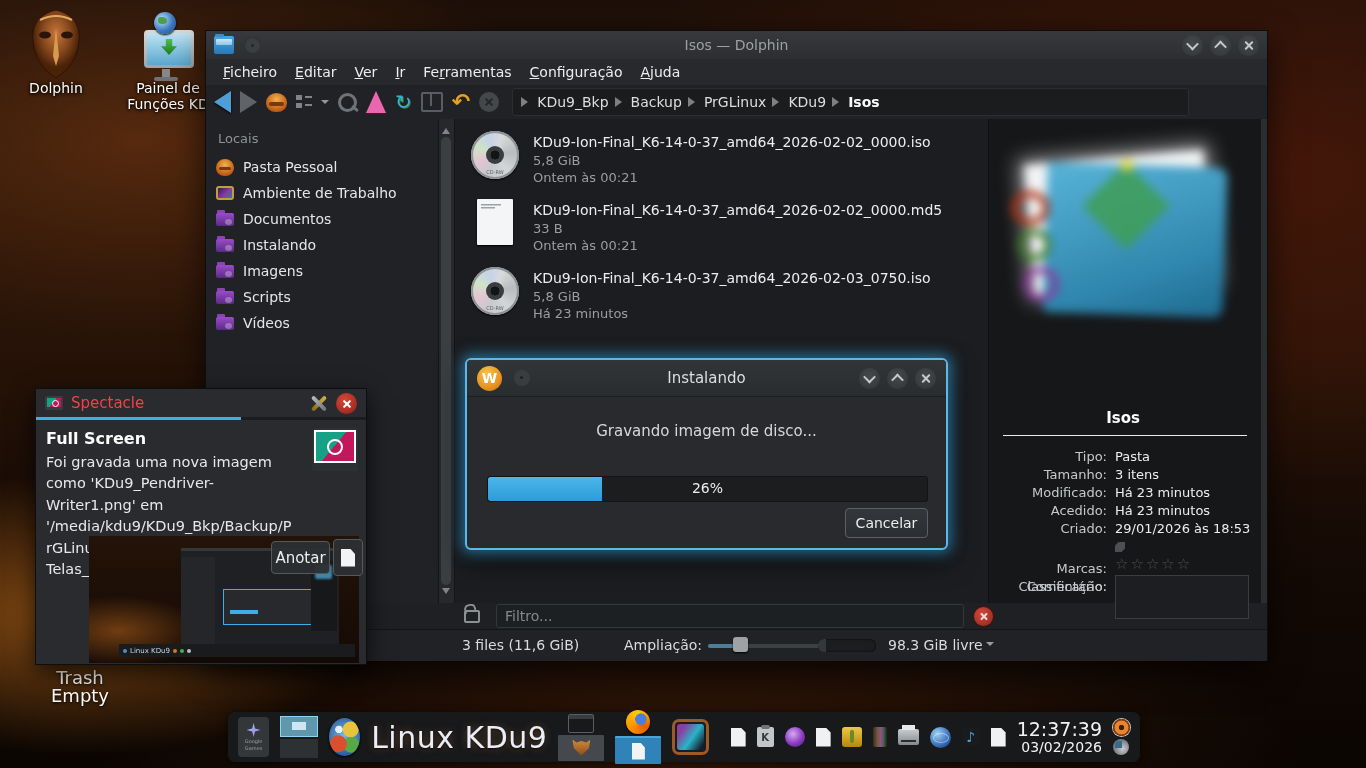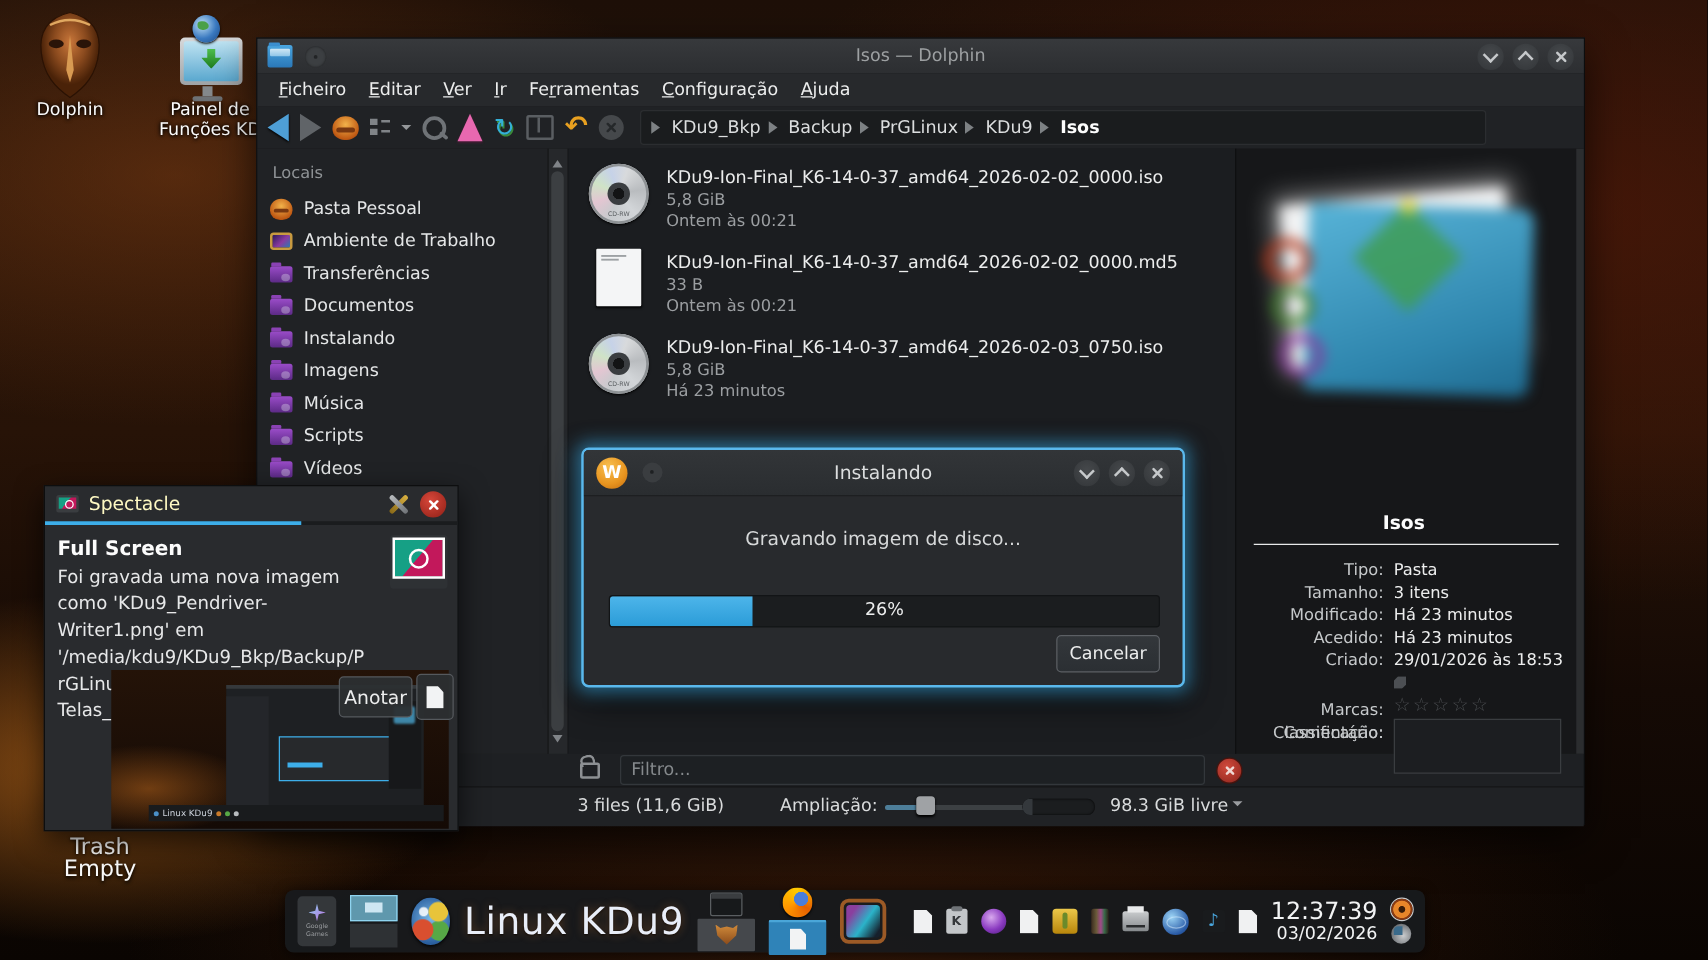--- a/index.html
+++ b/index.html
@@ -143,21 +143,21 @@
   .pbar{position:absolute;left:20px;right:18px;top:116px;height:24px;background:#1b1d1f;border:1px solid #121416;border-radius:3px;overflow:hidden;}
   .pfill{height:100%;background:linear-gradient(180deg,#4db5ea,#2b9cd8);border-radius:2px 0 0 2px;}
   .ptext{position:absolute;left:0;right:0;top:3px;text-align:center;font-size:14px;color:#eceded;}
   .cancel-btn{position:absolute;right:18px;top:148px;width:81px;height:28px;background:linear-gradient(180deg,#33373b,#2b2f33);border:1px solid #5c6065;border-radius:4px;color:#eceded;font-size:14px;display:flex;align-items:center;justify-content:center;}
   
   .notif{left:35px;top:388px;width:332px;height:277px;z-index:40;background:#292b2e;border:1px solid #0d0e0f;box-shadow:0 8px 22px rgba(0,0,0,.7);box-sizing:border-box;}
   .notif-head{height:28px;display:flex;align-items:center;padding:0 9px;gap:8px;}
   .spec-icon{width:18px;height:14px;background:#3a3d40;border-radius:2px;position:relative;}
   .spec-icon::before{content:'';position:absolute;left:2px;top:2px;right:2px;bottom:3px;background:linear-gradient(130deg,#16a085 45%,#c2185b 46%);}
   .spec-icon::after{content:'';position:absolute;left:7px;top:4px;width:5px;height:5px;border:1px solid #fff;border-radius:50%;}
-  .notif-title{font-size:15px;color:#fef9c3;flex:1;}
+  .notif-title{font-size:15px;color:#ef4444;flex:1;}
   .tools-ico{width:20px;height:18px;position:relative;}
   .tools-ico::before,.tools-ico::after{content:'';position:absolute;left:9px;top:0;width:4px;height:19px;border-radius:2px;}
   .tools-ico::before{background:linear-gradient(180deg,#d8b040,#8a6a18);transform:rotate(45deg);}
   .tools-ico::after{background:linear-gradient(180deg,#b9bcbf,#6f7377);transform:rotate(-45deg);}
   .notif-close{width:21px;height:21px;border-radius:50%;background:radial-gradient(circle at 40% 35%,#d8473a,#8e1f16);display:flex;align-items:center;justify-content:center;}
   .notif-close .xbars{width:9px;height:9px;} .notif-close .xbars::before,.notif-close .xbars::after{height:10px;left:3.5px;background:#fff;}
   .timeout{height:3px;background:#1a1c1e;}
   .timeout-fill{height:100%;background:#3daee9;}
   .notif-body{padding:7px 10px 0 10px;position:relative;}
   .notif-thumb{position:absolute;right:8px;top:8px;width:46px;height:43px;background:#2e3134;border-radius:3px;padding:2px;box-sizing:border-box;}
@@ -329,37 +329,29 @@
         <div class="side-item">
             <span class="home-sm"></span>
             <span>Pasta Pessoal</span>
           </div>
         <div class="side-item">
             <span class="desk-sm"></span>
             <span>Ambiente de Trabalho</span>
           </div>
         <div class="side-item">
             <span class="fold"></span>
-            <span>Transferências</span>
-          </div>
-        <div class="side-item">
-            <span class="fold"></span>
             <span>Documentos</span>
           </div>
         <div class="side-item">
             <span class="fold"></span>
             <span>Instalando</span>
           </div>
         <div class="side-item">
             <span class="fold"></span>
             <span>Imagens</span>
-          </div>
-        <div class="side-item">
-            <span class="fold"></span>
-            <span>Música</span>
           </div>
         <div class="side-item">
             <span class="fold"></span>
             <span>Scripts</span>
           </div>
         <div class="side-item">
             <span class="fold"></span>
             <span>Vídeos</span>
           </div>
       </div>

